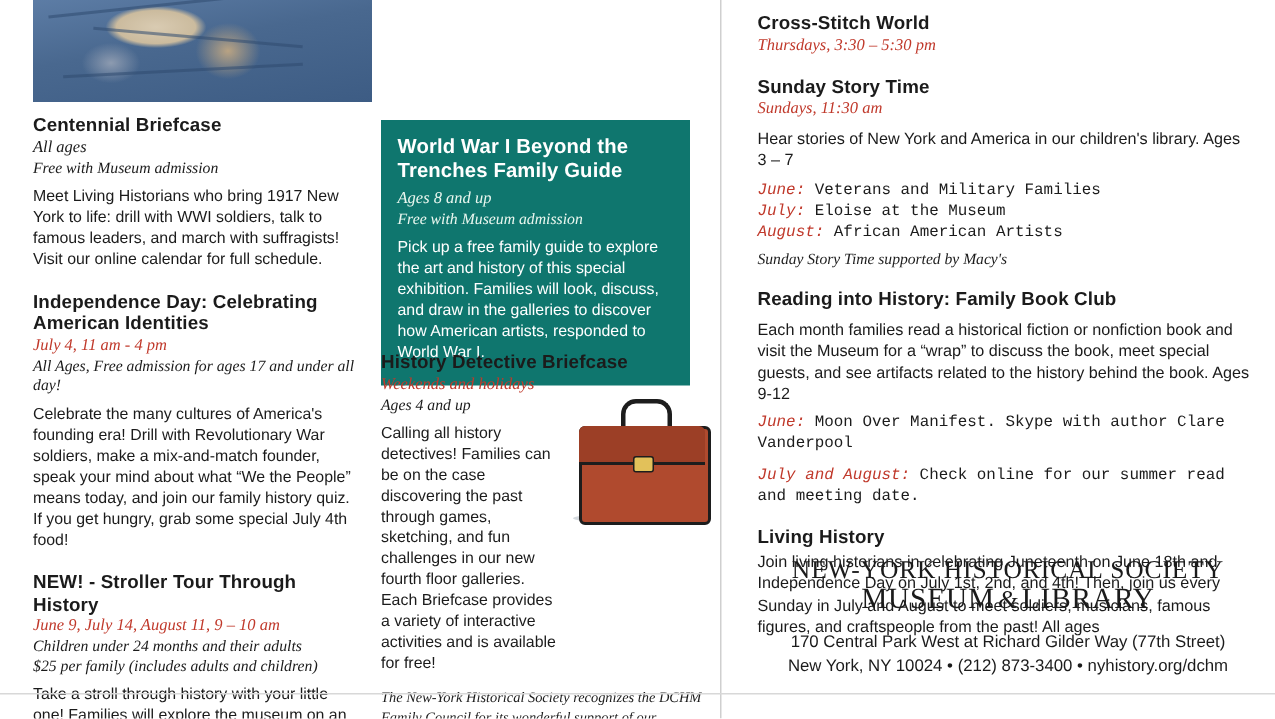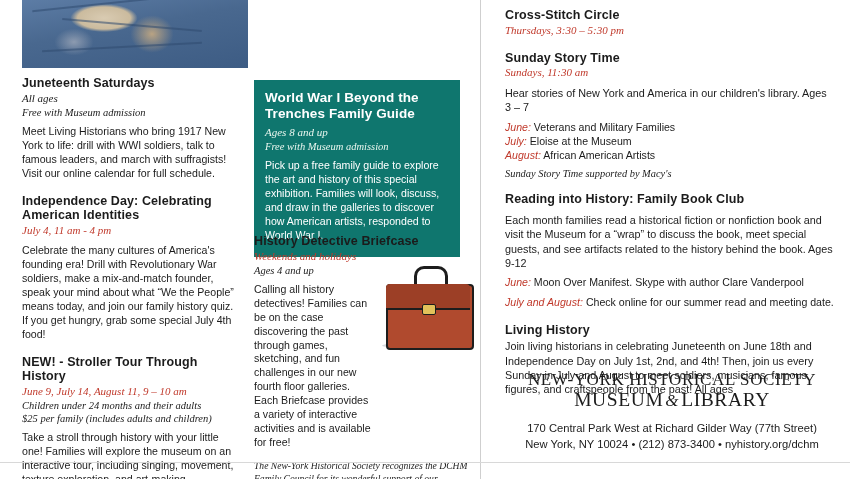--- a/index.html
+++ b/index.html
@@ -209,21 +209,21 @@
     top: 8px;
     width: 330px;
   }
   .right-content p.body { font-size: 10.8px; }
   .month-list {
     margin: 5px 0 0 0;
     padding: 0;
     list-style: none;
   }
   .month-list li {
-    font-family: Liberation Sans, sans-serif;
+    font-family: Liberation Mono, monospace;
     font-size: 10.6px;
     line-height: 1.35;
   }
   .mo { color: #c0392b; font-style: italic; }
   .note-ital {
     font-family: "Liberation Serif", serif;
     font-style: italic;
     font-size: 10.4px;
     margin: 6px 0 0 0;
   }
@@ -281,29 +281,30 @@
     <div class="hero">
       <div class="scribble"></div>
       <div class="line" style="left:10px; top:10px; width:120px; height:2px; transform:rotate(-6deg);"></div>
       <div class="line" style="left:40px; top:30px; width:140px; height:2px; transform:rotate(5deg);"></div>
       <div class="line" style="left:20px; top:52px; width:160px; height:2px; transform:rotate(-3deg);"></div>
     </div>
 
     <div class="left-content">
 
       <div class="blk">
-        <h3 class="head">Juneteenth Saturdays</h3>
+        <h3 class="head">Centennial Briefcase</h3>
         <p class="date">All ages</p>
         <p class="sub">Free with Museum admission</p>
         <p class="body">Meet Living Historians who bring 1917 New York to life: drill with WWI soldiers, talk to famous leaders, and march with suffragists! Visit our online calendar for full schedule.</p>
       </div>
 
       <div class="blk">
         <h3 class="head">Independence Day:  Celebrating American Identities</h3>
         <p class="date red">July 4, 11 am - 4 pm</p>
+        <p class="sub">All Ages, Free admission for ages 17 and under all day!</p>
         <p class="body">Celebrate the many cultures of America's founding era! Drill with Revolutionary War soldiers, make a mix-and-match founder, speak your mind about what “We the People” means today, and join our family history quiz. If you get hungry, grab some special July 4th food!</p>
       </div>
 
       <div class="blk">
         <h3 class="head">NEW! - Stroller Tour Through History</h3>
         <p class="date red">June 9, July 14, August 11, 9 – 10 am</p>
         <p class="sub">Children under 24 months and their adults</p>
         <p class="sub">$25 per family (includes adults and children)</p>
         <p class="body">Take a stroll through history with your little one! Families will explore the museum on an interactive tour, including singing, movement, texture exploration, and art-making.</p>
       </div>
@@ -337,21 +338,21 @@
       <p class="credit">The New-York Historical Society recognizes the DCHM Family Council for its wonderful support of our programs.</p>
 
     </div>
 
   </div>
 
   <div class="col-right">
     <div class="right-content">
 
       <div class="blk">
-        <h3 class="head">Cross-Stitch Circle</h3>
+        <h3 class="head">Cross-Stitch World</h3>
         <p class="date red">Thursdays, 3:30 – 5:30 pm</p>
       </div>
 
       <div class="blk">
         <h3 class="head">Sunday Story Time</h3>
         <p class="date red">Sundays, 11:30 am</p>
         <p class="body">Hear stories of New York and America in our children's library.  Ages 3 – 7</p>
         <ul class="month-list">
           <li><span class="mo">June:</span><span> Veterans and Military Families</span></li>
           <li><span class="mo">July:</span><span> Eloise at the Museum</span></li>

